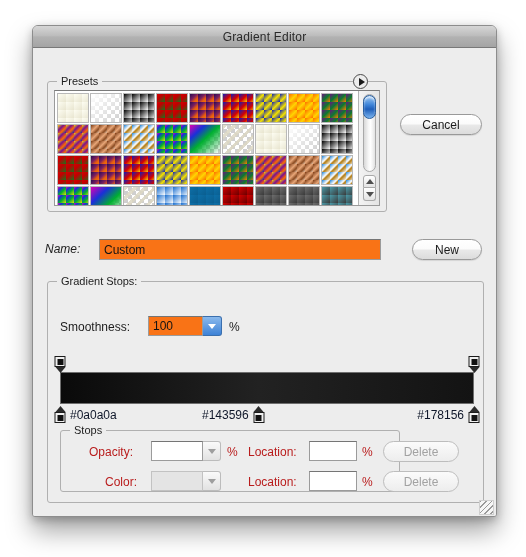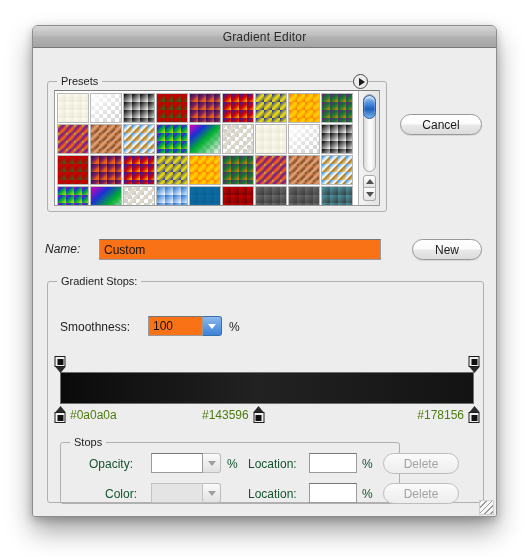--- a/index.html
+++ b/index.html
@@ -163,21 +163,21 @@
     background: linear-gradient(to bottom,#fbfbfb,#ededed); box-shadow: none; }
 
   #btn-ok     { position: absolute; right: 14px; top: 38px;  width: 82px; }
   #btn-cancel { position: absolute; right: 14px; top: 66px;  width: 82px; }
   #btn-load   { position: absolute; right: 14px; top: 101px; width: 82px; }
   #btn-save   { position: absolute; right: 14px; top: 129px; width: 82px; }
   #btn-new    { position: absolute; right: 14px; top: 191px; width: 70px; }
 
   
   .label { font-size: 12px; color: #1d1d1d; }
-  .label.dim { color: #14532d; }
+  .label.dim { color: #b91c1c; }
   #name-label { position: absolute; left: 12px; top: 194px; font-style: italic; }
   .textfield {
     background: #f97316;
     border: 1px solid #9b9b9b;
     border-top-color: #757575;
     font-size: 12px; color: #131313;
     padding: 2px 4px;
     display: flex; align-items: center;
   }
   #name-field { position: absolute; left: 66px; top: 191px; width: 282px; height: 21px; }
@@ -266,26 +266,26 @@
     width: 11px; height: 11px;
     border: 1px solid #1c1c1c;
     background: #f0f0f0;
     margin: 0 auto;
     display: flex; align-items: center; justify-content: center;
   }
   .color-stop .sq em { display:block; width:6px; height:6px; background:#111; }
 
   .hexlabel {
     position: absolute; top: 126px;
-    font-size: 12px; color: #4d7c0f;
+    font-size: 12px; color: #0f172a;
     white-space: nowrap;
   }
 
   
-  #stops-group { left: 12px; top: 160px; width: 340px; height: 62px; }
+  #stops-group { left: 12px; top: 148px; width: 340px; height: 62px; }
   .srow { position: absolute; left: 0; width: 100%; height: 22px; display: block; }
   .srow.r1 { top: 10px; }
   .srow.r2 { top: 40px; }
 
   .sfield {
     position: absolute;
     height: 20px;
     background: #ffffff;
     border: 1px solid #9b9b9b;
     border-top-color: #757575;

